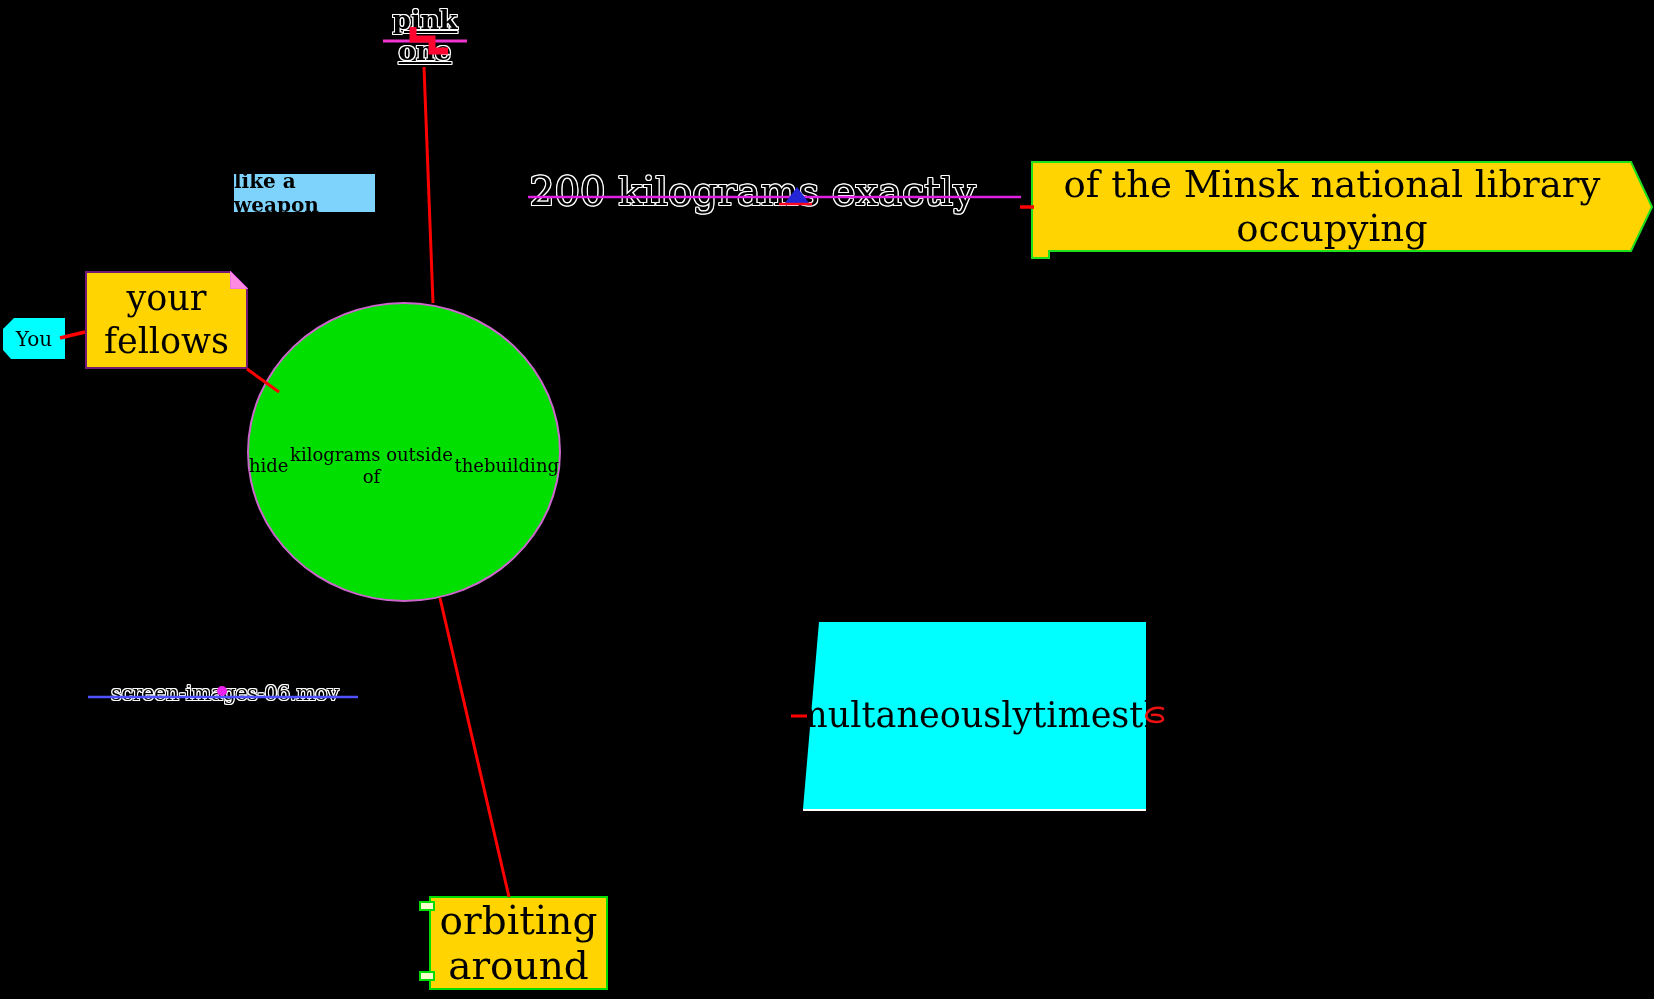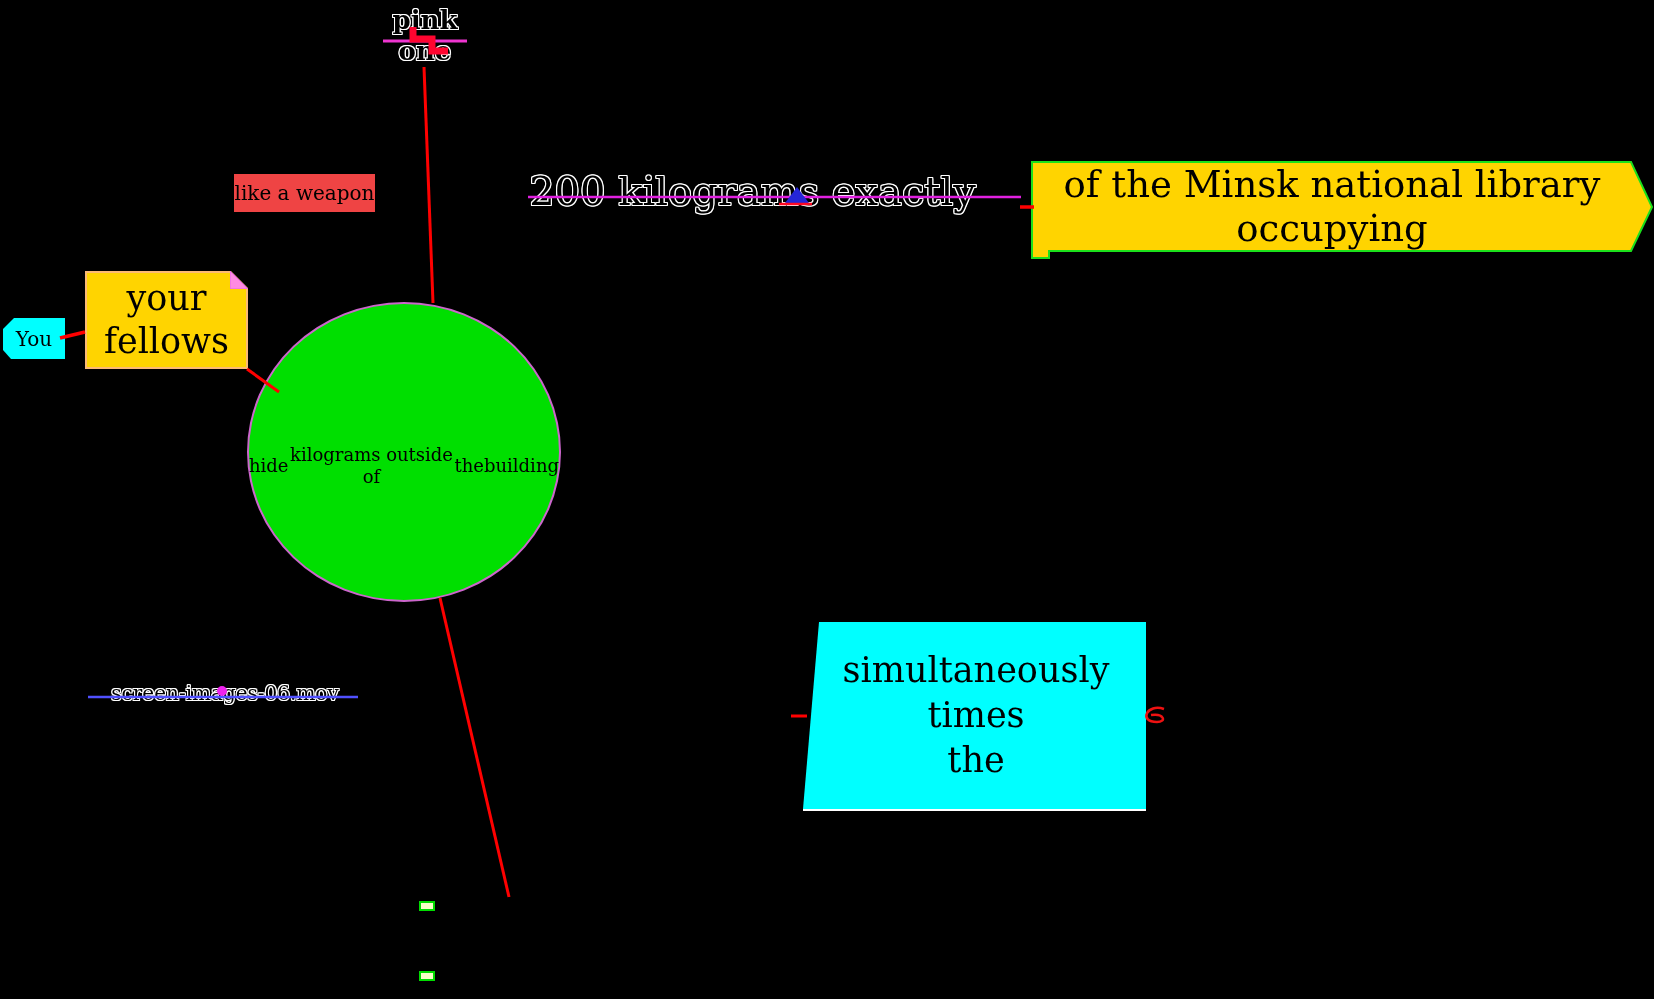--- a/index.html
+++ b/index.html
@@ -5,34 +5,34 @@
   html,body{margin:0;padding:0;background:#000;}
   #stage{position:relative;width:1654px;height:999px;background:#000;overflow:hidden;
          font-family:"DejaVu Serif","Liberation Serif",serif;color:#000;}
   .abs{position:absolute;}
   
   .outlined{color:#000;text-shadow:-1px -1px 0 #fff,1px -1px 0 #fff,-1px 1px 0 #fff,1px 1px 0 #fff,
             -1px 0 0 #fff,1px 0 0 #fff,0 -1px 0 #fff,0 1px 0 #fff;}
   #svg-overlay{position:absolute;left:0;top:0;z-index:5;pointer-events:none;}
   .node{z-index:2;}
 
-  #pink-one{left:381px;top:5px;width:88px;text-align:center;font-size:26px;font-weight:bold;line-height:31px;}
+  #pink-one{left:381px;top:5px;width:88px;text-align:center;font-size:26px;font-weight:bold;line-height:31px;text-decoration:underline;}
 
-  #like-a-weapon{left:234px;top:174px;width:141px;height:38px;background:#ef4444;
-    display:flex;align-items:center;justify-content:center;font-size:20px;}
+  #like-a-weapon{left:234px;top:174px;width:141px;height:38px;background:#7dd3fc;
+    display:flex;align-items:center;justify-content:center;font-size:20px;font-weight:bold;}
 
   #kilograms{left:525px;top:168px;width:455px;text-align:center;font-size:40px;line-height:46px;}
 
   #occupying{left:1030px;top:159px;width:626px;height:104px;}
   #occupying .txt{position:absolute;left:2px;top:3px;width:600px;height:89px;
     display:flex;flex-direction:column;align-items:center;justify-content:center;
     font-size:37px;line-height:44px;text-align:center;}
 
   #your-fellows{left:85px;top:271px;width:163px;height:98px;
-    background:#fdba74;clip-path:polygon(0 0,calc(100% - 17px) 0,100% 17px,100% 100%,0 100%);}
+    background:#701a75;clip-path:polygon(0 0,calc(100% - 17px) 0,100% 17px,100% 100%,0 100%);}
   #your-fellows .inner{position:absolute;inset:2px;background:#ffd400;
     clip-path:polygon(0 0,calc(100% - 16px) 0,100% 16px,100% 100%,0 100%);
     display:flex;flex-direction:column;align-items:center;justify-content:center;
     font-size:35px;line-height:43px;text-align:center;}
   #your-fellows .fold{position:absolute;right:0;top:0;width:18px;height:18px;}
 
   #you-box{left:3px;top:318px;width:62px;height:41px;background:#00ffff;
     clip-path:polygon(11px 0,100% 0,100% 100%,8px 100%,0 calc(100% - 9px),0 11px);
     display:flex;align-items:center;justify-content:center;font-size:20px;}
 
@@ -43,21 +43,21 @@
 
   #screen-images{left:90px;top:681px;width:270px;text-align:center;font-size:20px;}
 
   #try-it-out{left:648px;top:684px;width:150px;height:68px;}
   #try-it-out .txt{position:absolute;left:2px;top:2px;width:126px;height:61px;
     display:flex;flex-direction:column;align-items:center;justify-content:center;
     font-size:17px;line-height:20px;text-align:center;}
 
   #simultaneously{left:800px;top:620px;width:350px;height:193px;}
   #simultaneously .txt{position:absolute;left:10px;top:3px;width:332px;height:184px;
-    display:flex;flex-direction:column;align-items:center;justify-content:center;
+    display:flex;flex-direction:row;align-items:center;justify-content:center;
     font-size:35px;line-height:45px;text-align:center;}
 
   #orbiting{left:429px;top:896px;width:179px;height:94px;background:#ffd400;
     border:2px solid #00dd00;box-sizing:border-box;
     display:flex;flex-direction:column;align-items:center;justify-content:center;
     font-size:39px;line-height:45px;text-align:center;}
   .orbit-tab{position:absolute;width:16px;height:10px;background:#f8ffc8;
     border:2px solid #00dd00;box-sizing:border-box;z-index:3;}
   #orbit-tab-top{left:419px;top:901px;}
   #orbit-tab-bottom{left:419px;top:971px;}
@@ -121,20 +121,24 @@
       <polygon points="19,2 346,2 346,189 3,189" fill="#00ffff"></polygon>
       <line x1="3" y1="190" x2="346" y2="190" stroke="#ffffff" stroke-width="2"></line>
     </svg>
     <div class="txt">
       <div>simultaneously</div>
       <div>times</div>
       <div>the</div>
     </div>
   </div>
 
+  <div id="orbiting" class="abs node">
+    <div>orbiting</div>
+    <div>around</div>
+  </div>
   <div id="orbit-tab-top" class="orbit-tab"></div>
   <div id="orbit-tab-bottom" class="orbit-tab"></div>
 
   <svg id="svg-overlay" width="1654" height="999">
 
     <line x1="383" y1="41" x2="467" y2="41" stroke="#ee35d0" stroke-width="3"></line>
     <path d="M413,27 L413,39 L432,39 L432,51 L448,51" fill="none" stroke="#ff0530" stroke-width="7"></path>
 
     <line x1="424" y1="67" x2="433" y2="303" stroke="#ff0000" stroke-width="3"></line>
     <line x1="247" y1="369" x2="279" y2="392" stroke="#ff0000" stroke-width="3"></line>

